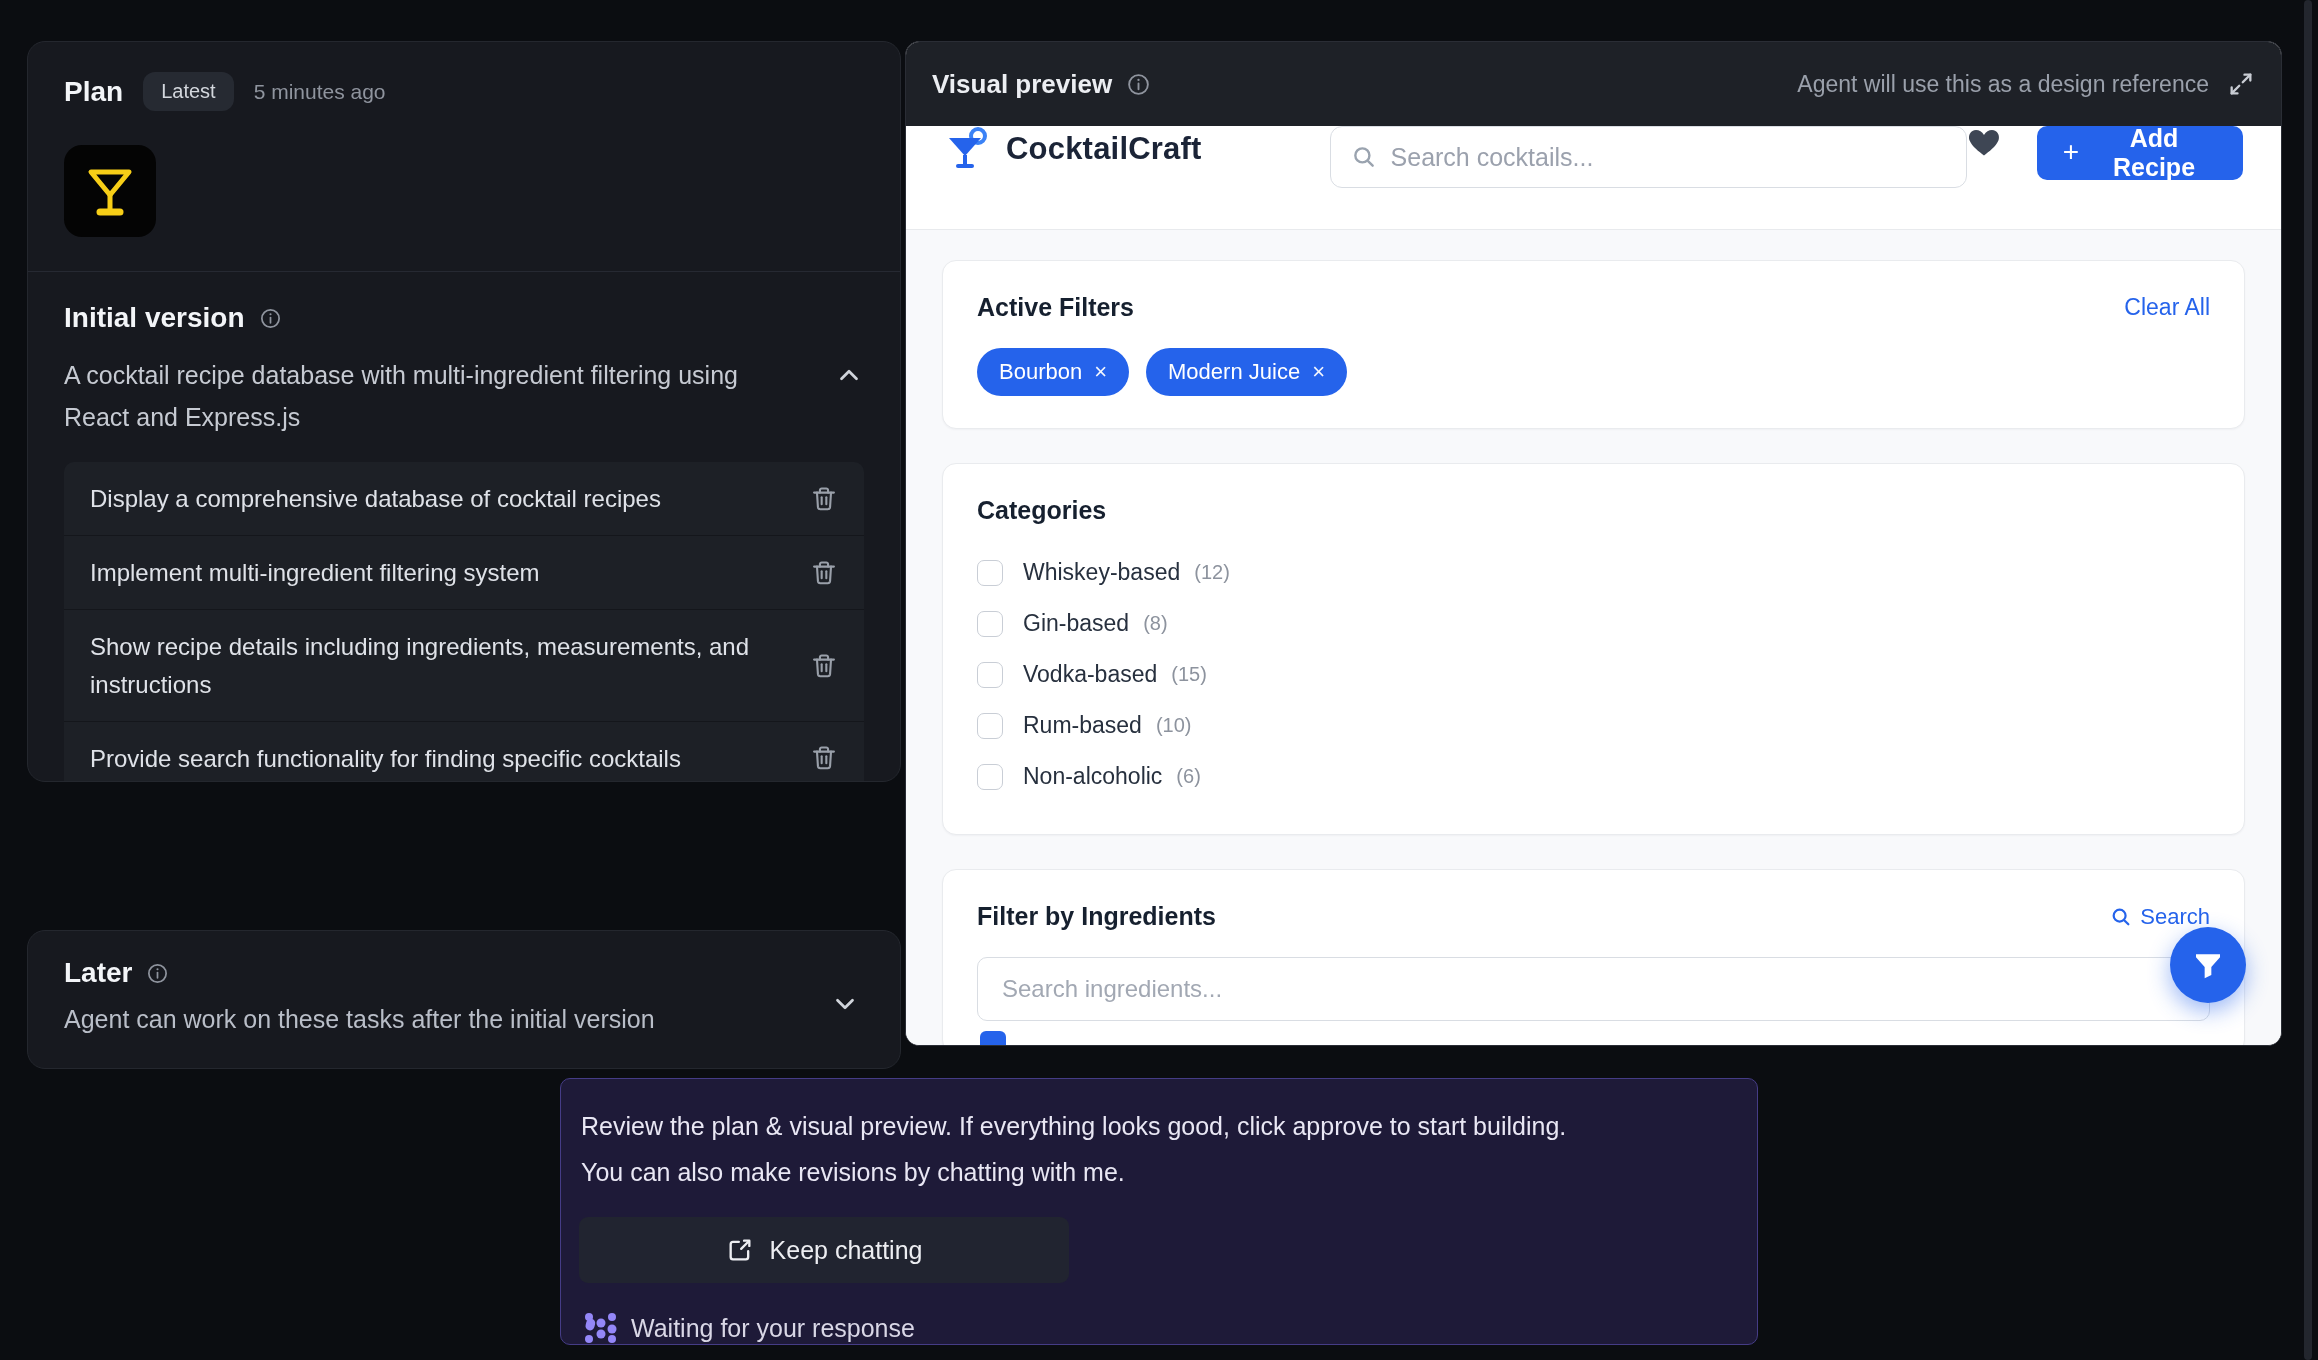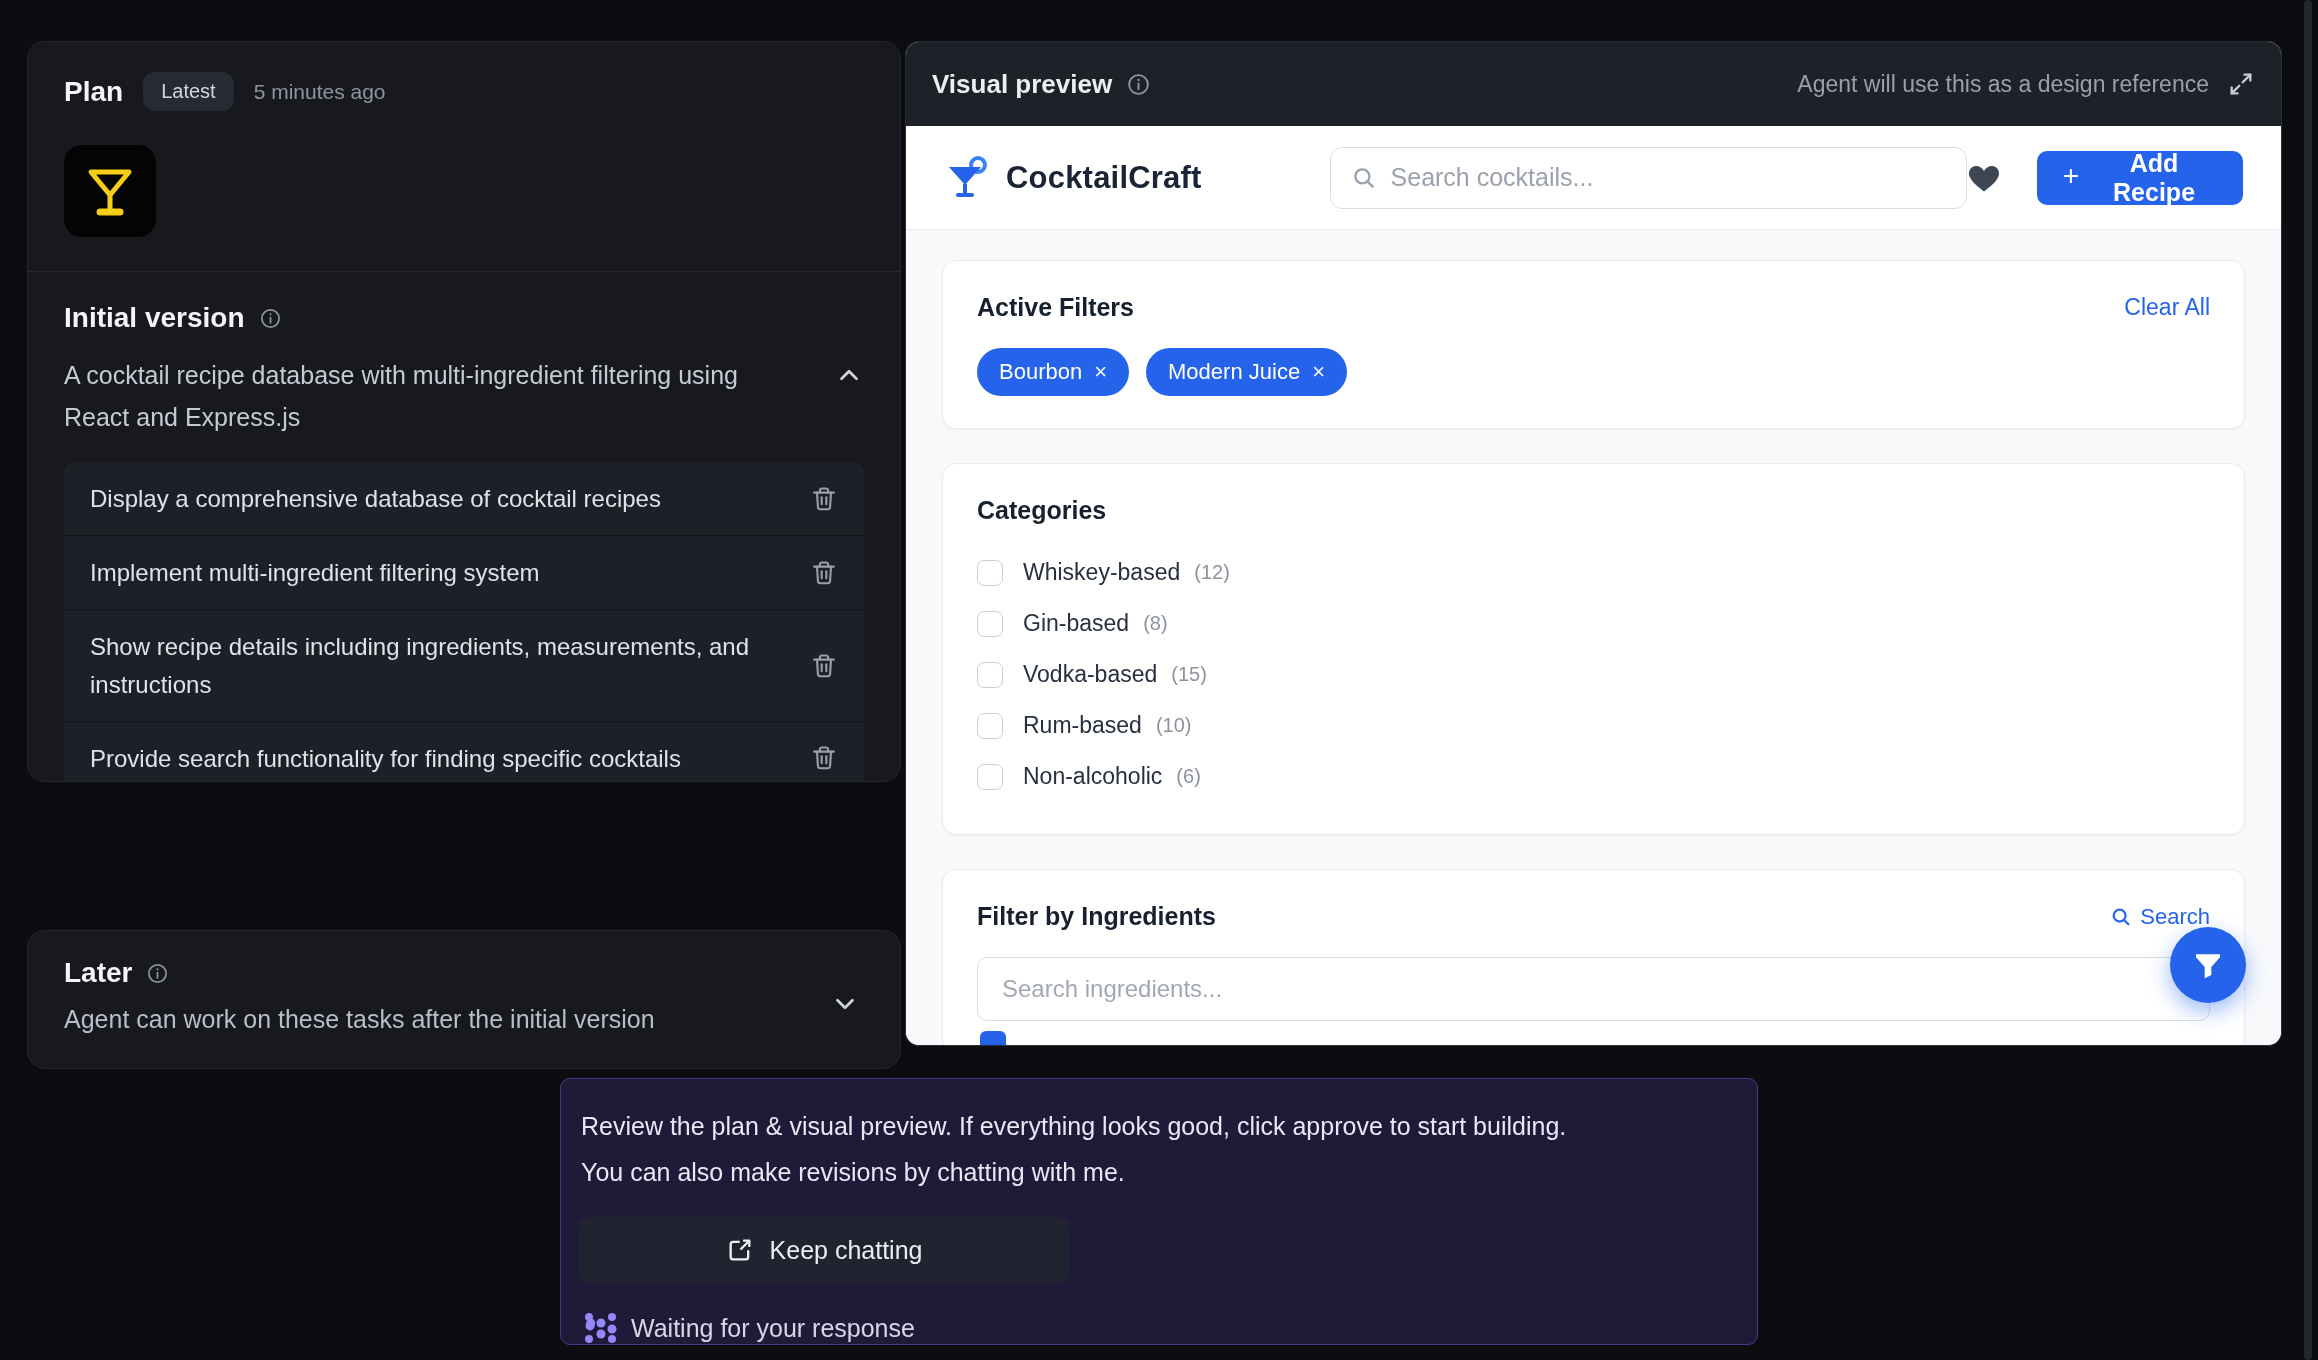--- a/index.html
+++ b/index.html
@@ -87,21 +87,21 @@
     background:#1e2127; height:84px; display:flex; align-items:center;
     justify-content:space-between; padding:0 26px;
   }
   .ph-left { display:flex; align-items:center; gap:14px; }
   .preview-title { font-size:26px; font-weight:bold; color:#eceef2; }
   .ph-right { display:flex; align-items:center; gap:18px; }
   .preview-hint { color:#9aa0ab; font-size:23px; }
   .expand-btn { color:#c9cdd4; cursor:pointer; }
 
   .navbar {
-    background:#ffffff; height:104px; display:flex; align-items:center;
+    background:#ffffff; height:104px; display:flex; align-items:flex-start;
     padding:0 38px; border-bottom:1px solid #e8eaed;
   }
   .brand { display:flex; align-items:center; gap:16px; }
   .brand-name { font-size:31px; font-weight:800; color:#1b2437; letter-spacing:.2px; }
   .cocktail-search {
     margin-left:128px; width:682px; height:62px; border:1.5px solid #d9dde3;
     border-radius:12px; display:flex; align-items:center; padding:0 20px; gap:14px;
     background:#fff;
   }
   .cocktail-search input {

